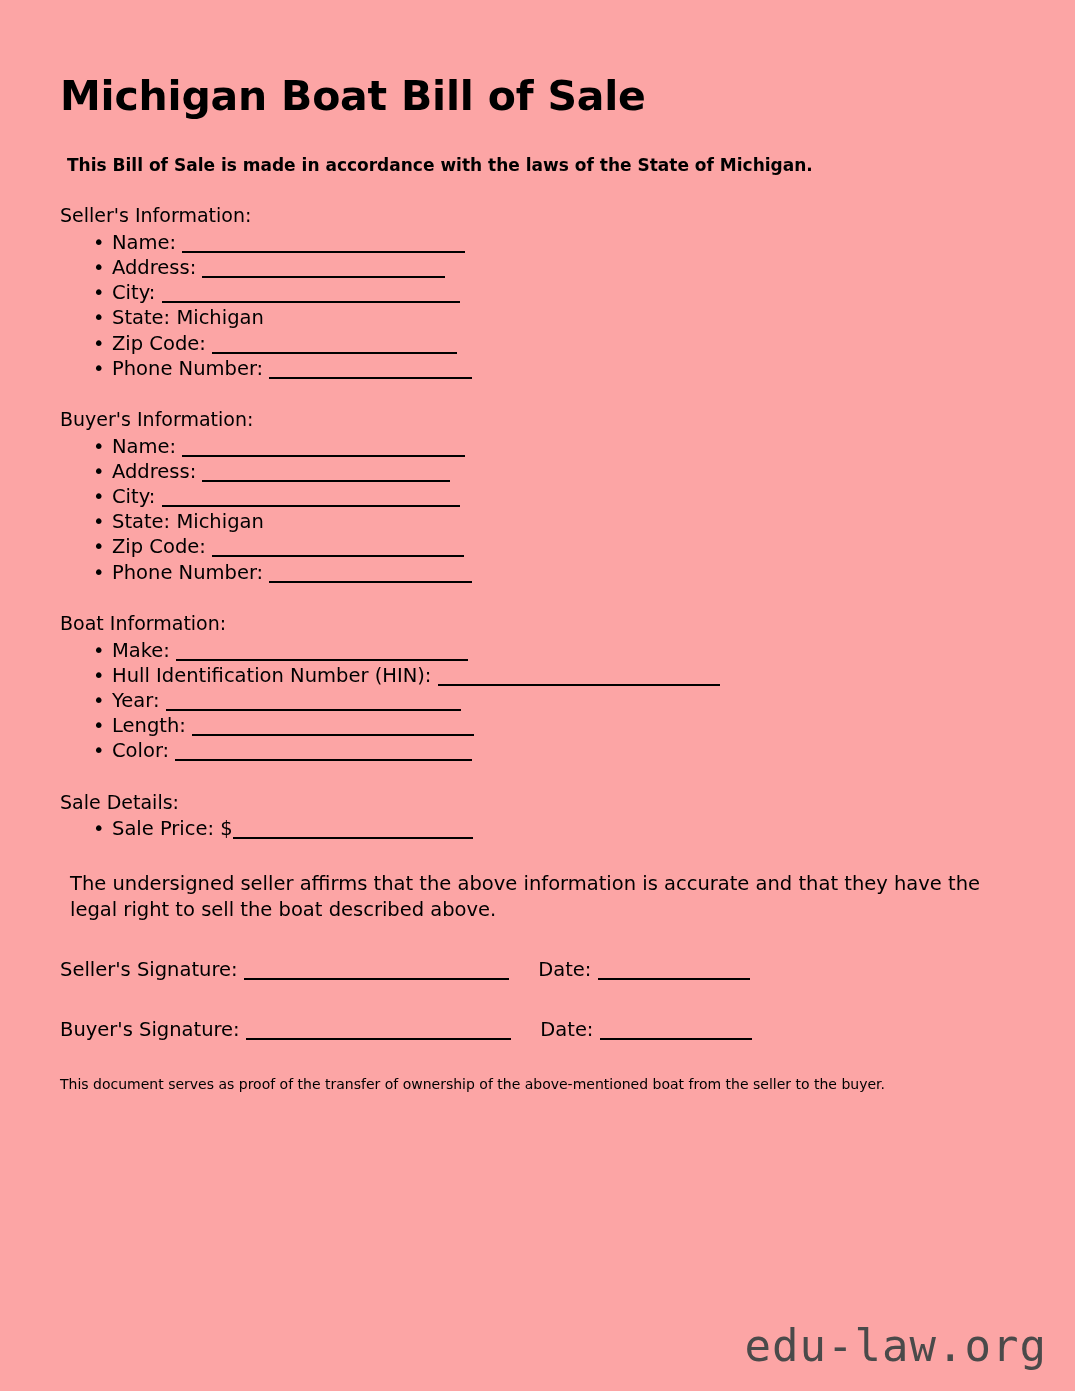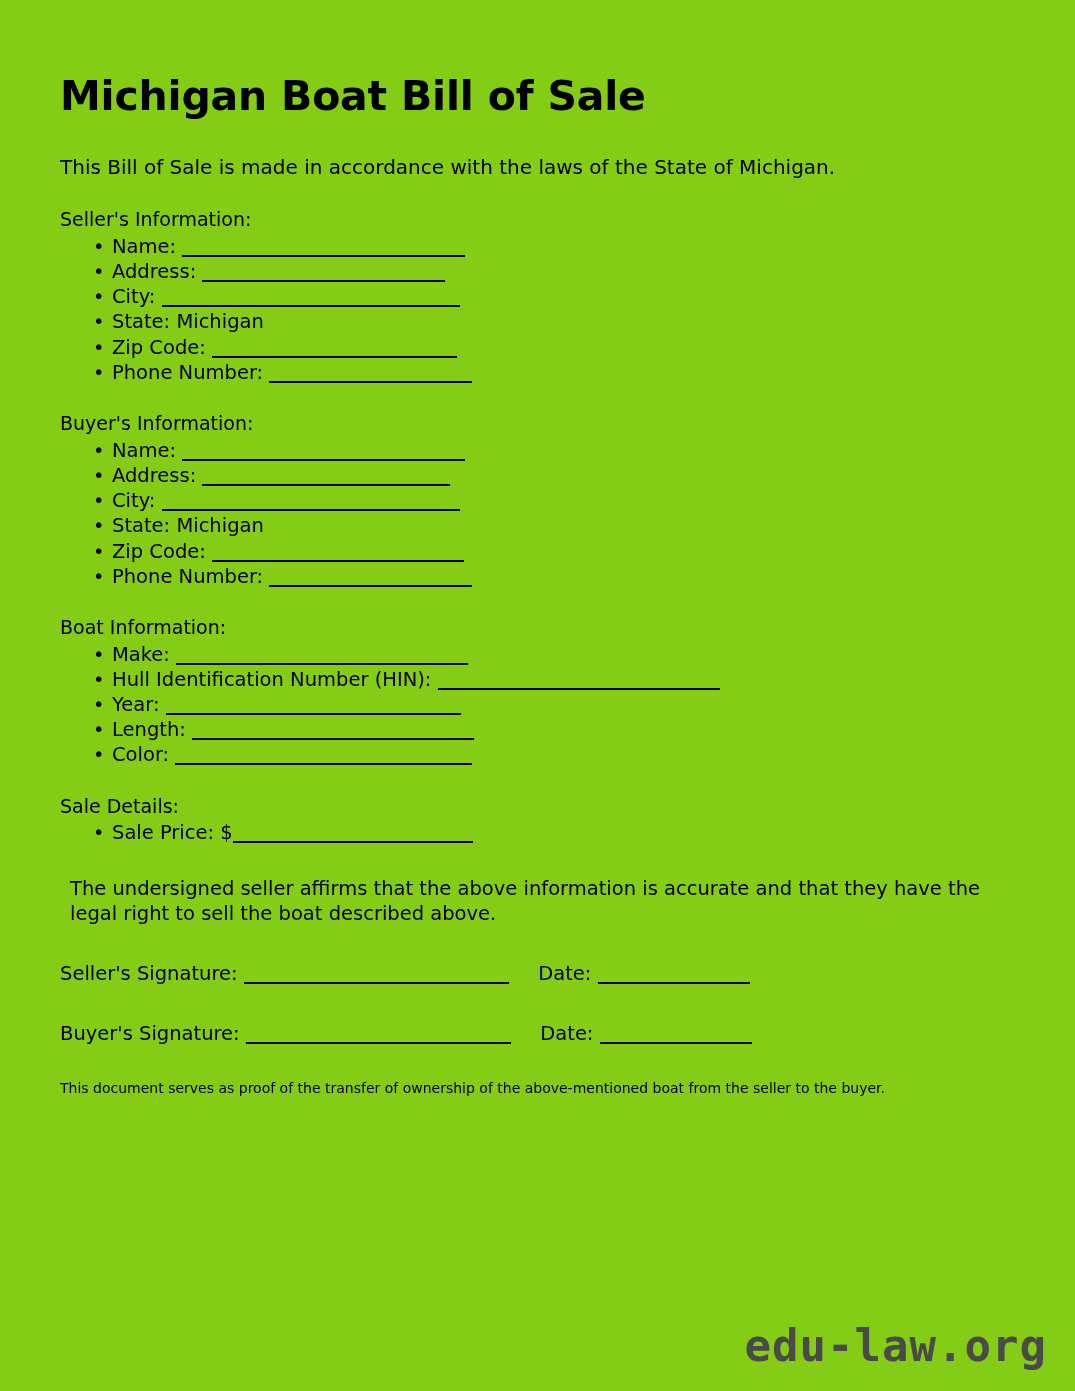--- a/index.html
+++ b/index.html
@@ -16,39 +16,40 @@
     color: #000000;
     -webkit-font-smoothing: antialiased;
   }
 
   .page {
     position: absolute;
     left: 0;
     top: 0;
     width: 1075px;
     height: 1391px;
-    background: #84cc16;
+    background: #fca5a5;
     box-sizing: border-box;
     padding: 60px 60px 0 60px;
   }
 
   .doc-title {
     font-family: "DejaVu Sans", sans-serif;
     font-size: 41px;
     font-weight: bold;
     letter-spacing: -0.2px;
     line-height: 1.1;
     margin: 0;
     padding: 14px 0 0 0;
   }
 
   .intro-para {
-    font-size: 20px;
+    font-size: 17px;
     line-height: 1.35;
-    margin: 35px 0 0 0;
+    margin: 35px 0 0 7px;
+    font-weight: bold;
   }
 
   .section-heading {
     font-size: 19px;
     font-weight: normal;
     margin: 26px 0 0 0;
     line-height: 1.3;
   }
 
   .field-list {
@@ -105,21 +106,20 @@
 
   .watermark {
     position: absolute;
     right: 28px;
     bottom: 20px;
     font-family: "DejaVu Sans Mono", monospace;
     font-size: 44px;
     color: #4a4a4a;
     letter-spacing: 1px;
     white-space: nowrap;
-    font-weight: bold;
   }
 </style>
 </head>
 <body>
 
 <div class="page">
 
   <h1 class="doc-title">Michigan Boat Bill of Sale</h1>
 
   <p class="intro-para">This Bill of Sale is made in accordance with the laws of the State of Michigan.</p>

